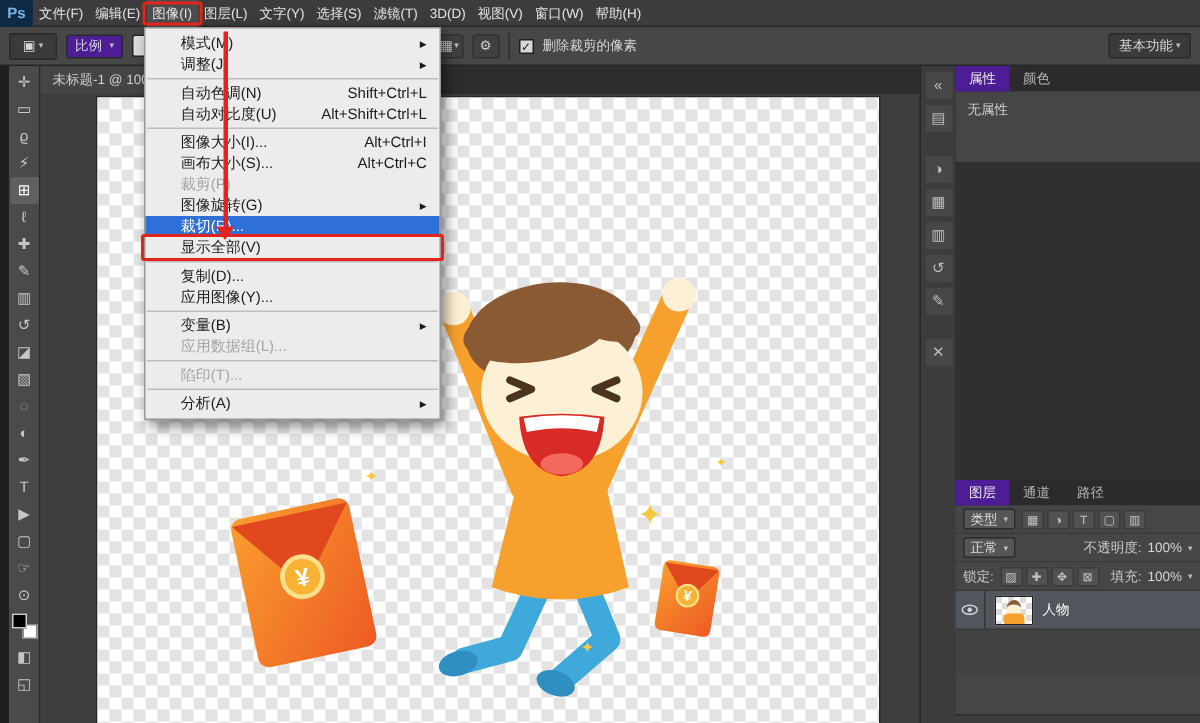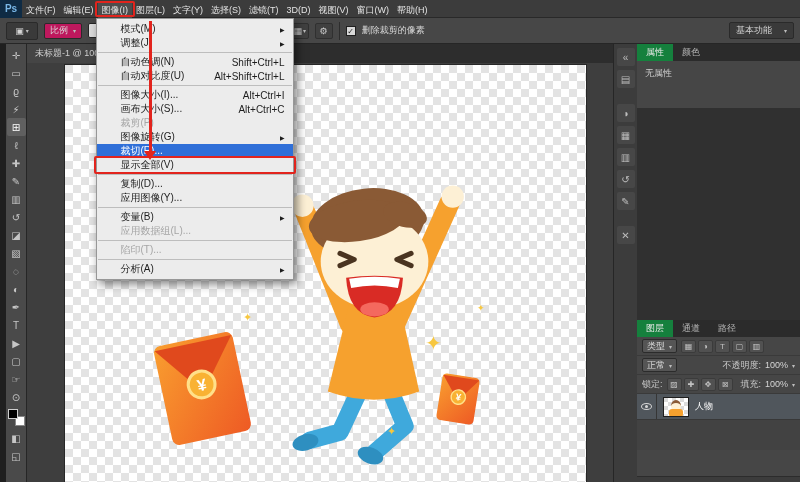--- a/index.html
+++ b/index.html
@@ -1,42 +1,42 @@
 <!DOCTYPE html>
 <html style="--accent: #e2241d; --mblue: #2f6fd8; --selgray: #50565c;"><head>
 <meta charset="utf-8">
 <style>
 *{margin:0;padding:0;box-sizing:border-box}
 body{background:#1b1b1b}
 #app{position:relative;width:800px;height:482px;background:#282828;overflow:hidden;
      font-family:"Liberation Sans","DejaVu Sans",sans-serif;color:#d6d6d6;font-size:9px}
 
 .menubar{position:absolute;left:0;top:0;width:100%;height:18px;background:#3c3c3c;
-         border-bottom:1px solid #292929;display:flex;align-items:center;z-index:30}
+         border-bottom:1px solid #292929;display:flex;align-items:flex-start;z-index:30}
 .logo{width:22px;height:18px;background:#0f2b44;color:#7ab8e8;font-weight:bold;font-size:10px;
       display:flex;align-items:center;justify-content:center}
 .mb-item{padding:0 4px;height:18px;line-height:18px;color:#e3e3e3;white-space:nowrap;cursor:default}
 .mb-item.open{background:#4d4d4d}
 
 .optionsbar{position:absolute;left:0;top:18px;width:100%;height:26px;background:#474747;
             border-bottom:1px solid #262626;display:flex;align-items:center;gap:6px;padding:0 6px;z-index:5}
 .tool-preset{width:32px;height:18px;background:#3a3a3a;border:1px solid #2a2a2a;border-radius:2px;
              display:flex;align-items:center;justify-content:center;gap:2px}
-.ob-select{height:16px;background:#be185d;border:1px solid #2a2a2a;border-radius:2px;padding:0 5px;
+.ob-select{height:16px;background:#4c1d95;border:1px solid #2a2a2a;border-radius:2px;padding:0 5px;
            display:flex;align-items:center;gap:5px;color:#d9d9d9}
 .ob-input{width:44px;height:15px;background:#dcdcdc;border:1px solid #262626;border-radius:2px;
           font-size:9px;padding:0 3px;color:#222}
 .ob-icon{width:18px;height:16px;display:flex;align-items:center;justify-content:center;gap:1px;
          color:#cfcfcf;background:#404040;border:1px solid #303030;border-radius:2px}
 .ob-text-btn{padding:1px 5px;color:#d9d9d9}
 .ob-div{width:1px;height:18px;background:#2d2d2d}
 .checkbox{width:10px;height:10px;background:#d8d8d8;border:1px solid #1f1f1f;color:#222;
           font-size:8px;line-height:9px;text-align:center}
 .workspace{margin-left:auto;height:17px;background:#3a3a3a;border:1px solid #2a2a2a;border-radius:2px;
-           padding:0 6px;display:flex;align-items:center;gap:12px}
+           padding:0 6px;display:flex;align-items:center;gap:2px}
 .caret{font-size:6px;color:#bdbdbd}
 
 .edge{position:absolute;left:0;top:44px;width:6px;height:438px;background:#1f1f1f}
 .toolbar{position:absolute;left:6px;top:44px;width:21px;height:438px;background:#4a4a4a;
          display:flex;flex-direction:column;align-items:center;padding-top:2px;border-right:1px solid #262626}
 .tool{width:19px;height:18px;display:flex;align-items:center;justify-content:center;font-size:10px;color:#c6c6c6}
 .tool.active{background:#606060;color:#fff;border-radius:2px}
 .swatches{position:relative;width:17px;height:17px;margin:3px 0}
 .sw-bg{position:absolute;right:0;bottom:0;width:10px;height:10px;background:#fff;border:1px solid #888}
 .sw-fg{position:absolute;left:0;top:0;width:10px;height:10px;background:#000;border:1px solid #cfcfcf}
@@ -60,21 +60,21 @@
 
 .rightstrip{position:absolute;left:613px;top:44px;width:24px;height:438px;background:#3c3c3c;
             display:flex;flex-direction:column;align-items:center;padding-top:4px;gap:4px;border-left:1px solid #262626}
 .rs-icon{width:18px;height:18px;background:#474747;border-radius:2px;display:flex;align-items:center;
          justify-content:center;font-size:10px;color:#bdbdbd}
 .rs-gap{margin-top:12px}
 
 .panels{position:absolute;left:637px;top:44px;width:163px;height:438px;background:#303030}
 .ptabs{height:17px;background:#2b2b2b;display:flex}
 .ptab{padding:0 9px;line-height:17px;color:#b5b5b5}
-.ptab.active{background:#15803d;color:#eaeaea}
+.ptab.active{background:#4c1d95;color:#eaeaea}
 .pbody{height:47px;background:#464646;color:#cfcfcf;padding:6px 8px}
 .layersgrp{position:absolute;left:0;top:276px;width:100%;height:174px;background:#464646}
 .lrow{height:20px;display:flex;align-items:center;gap:4px;padding:0 5px;background:#464646;
       border-bottom:1px solid #3a3a3a}
 .lrow.tight{height:19px}
 .lselect{height:14px;background:#555;border:1px solid #2b2b2b;border-radius:2px;padding:0 4px;
          display:flex;align-items:center;gap:4px;color:#dcdcdc}
 .sicon{width:15px;height:13px;background:#515151;border:1px solid #3b3b3b;border-radius:2px;
        display:flex;align-items:center;justify-content:center;font-size:8px;color:#c2c2c2}
 .llabel{color:#c9c9c9}

